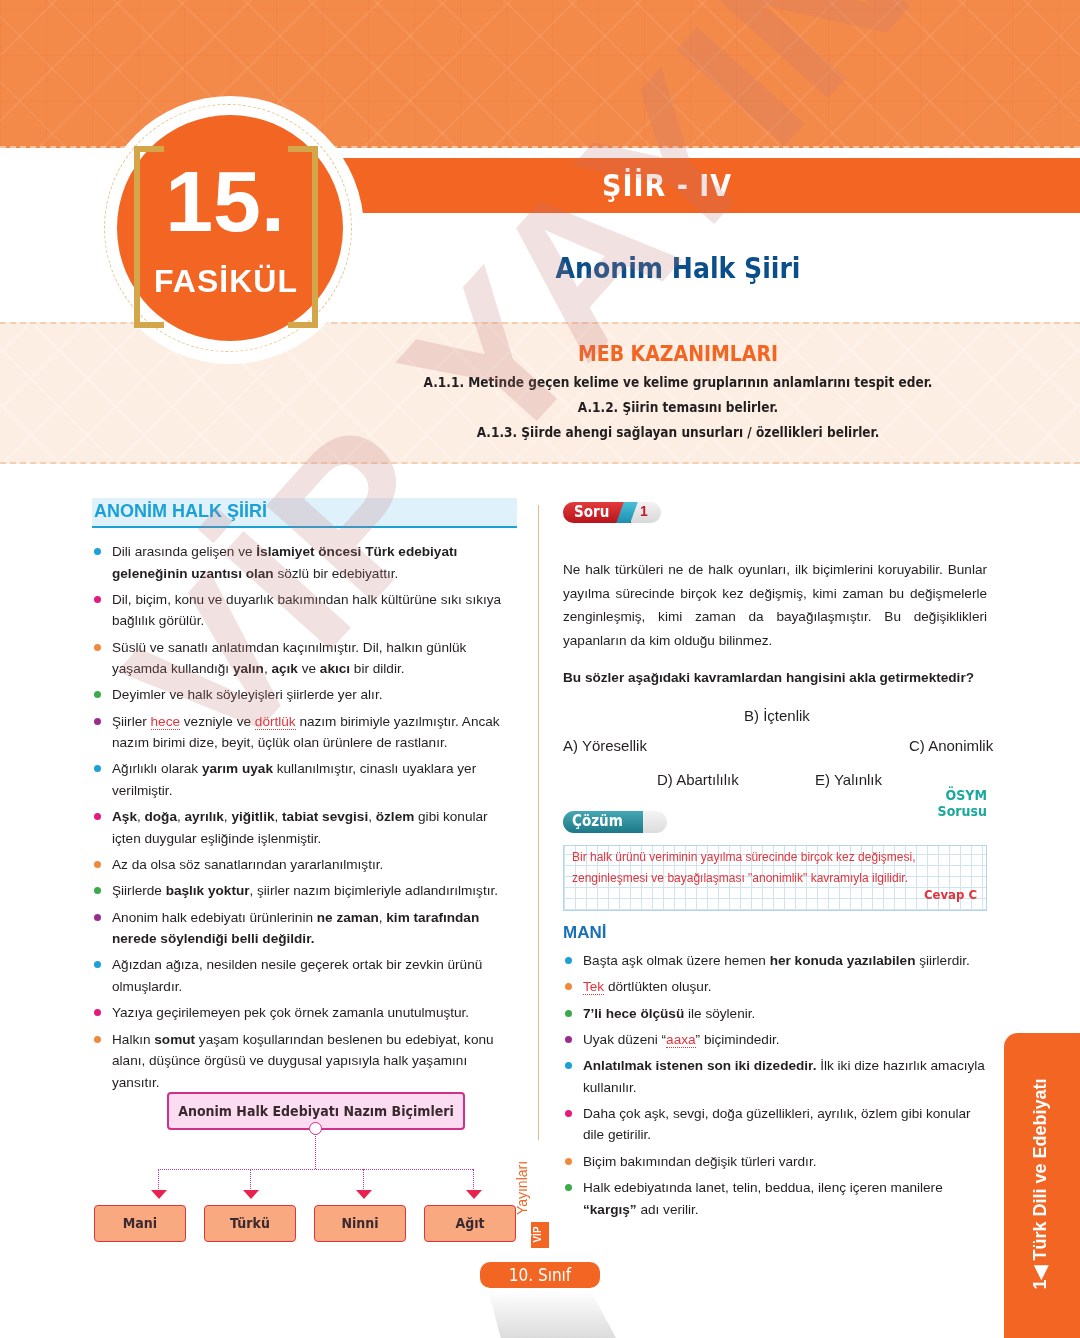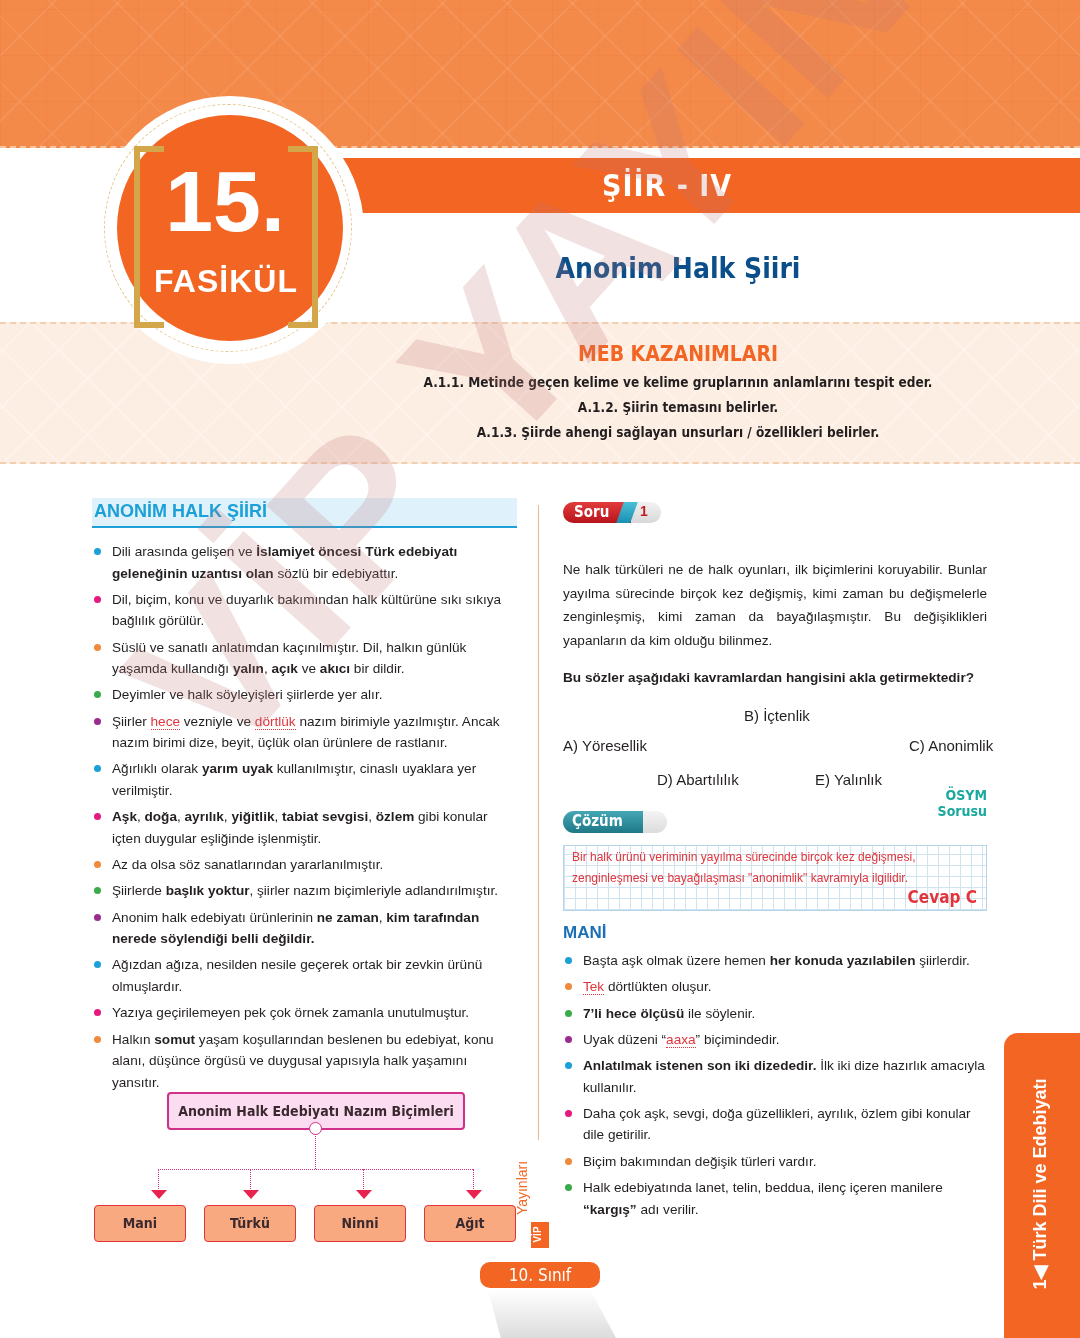--- a/index.html
+++ b/index.html
@@ -62,21 +62,21 @@
   .soru-num{position:absolute;left:640px;top:503px;color:#c21c24;font-size:14px;font-weight:bold;}
   .ptext{position:absolute;left:563px;width:424px;font-size:13.6px;line-height:23.5px;text-align:justify;}
   .opt{position:absolute;font-size:15px;margin-top:20px;}
   .osym{position:absolute;left:900px;top:787px;width:87px;text-align:right;color:#1ba99e;font-size:14px;font-weight:bold;}
   .coz-pill{position:absolute;left:563px;top:811px;width:104px;height:22px;border-radius:11px;background:linear-gradient(#f4f4f4,#dcdcdc);}
   .coz-teal{position:absolute;left:563px;top:811px;width:80px;height:22px;border-radius:11px 0 0 11px;background:linear-gradient(#45a7b5,#1d7887);color:#fff;font-size:15px;font-weight:bold;}
   .coz-teal span{position:absolute;left:9px;top:1px;}
   .grid-box{position:absolute;left:563px;top:845px;width:424px;height:66px;border:1px solid #b7d5e8;box-sizing:border-box;
     background-image:repeating-linear-gradient(0deg,#cfe3f0 0 1px,transparent 1px 11px),repeating-linear-gradient(90deg,#cfe3f0 0 1px,transparent 1px 11px);}
   .grid-text{position:absolute;left:572px;top:847px;width:410px;color:#e2343b;font-size:12px;line-height:21px;}
-  .cevap{position:absolute;left:900px;top:887px;width:77px;text-align:right;color:#e2343b;font-size:17px;font-weight:bold;}
+  .cevap{position:absolute;left:900px;top:887px;width:77px;text-align:right;color:#e2343b;font-size:13px;font-weight:bold;}
   .mani-head{position:absolute;left:563px;top:923px;color:#1b6fb5;font-size:17px;font-weight:bold;}
   
   .side-tab{position:absolute;left:1004px;top:1033px;width:76px;height:305px;background:#f26522;border-radius:14px 0 0 0;}
   .side-tab span{position:absolute;left:-84px;top:140px;width:240px;transform:rotate(-90deg);color:#fff;font-size:18px;font-weight:bold;white-space:nowrap;text-align:center;}
   
   .foot-shadow{position:absolute;left:488px;top:1290px;width:128px;height:48px;background:linear-gradient(#ffffff,#dcdcdc);clip-path:polygon(0 0,80% 0,100% 100%,10% 100%);}
   .foot-pill{position:absolute;left:480px;top:1262px;width:120px;height:26px;border-radius:10px;background:#f26522;color:#fff;text-align:center;line-height:26px;font-size:17px;}
 </style>
 </head>
 <body>

